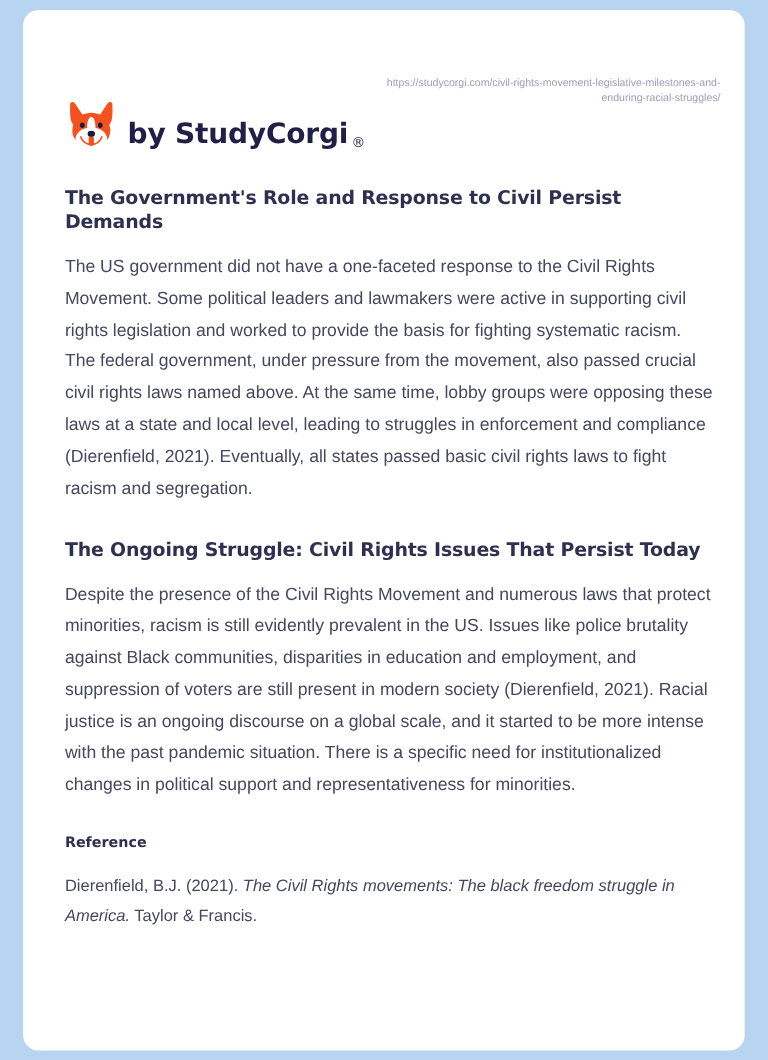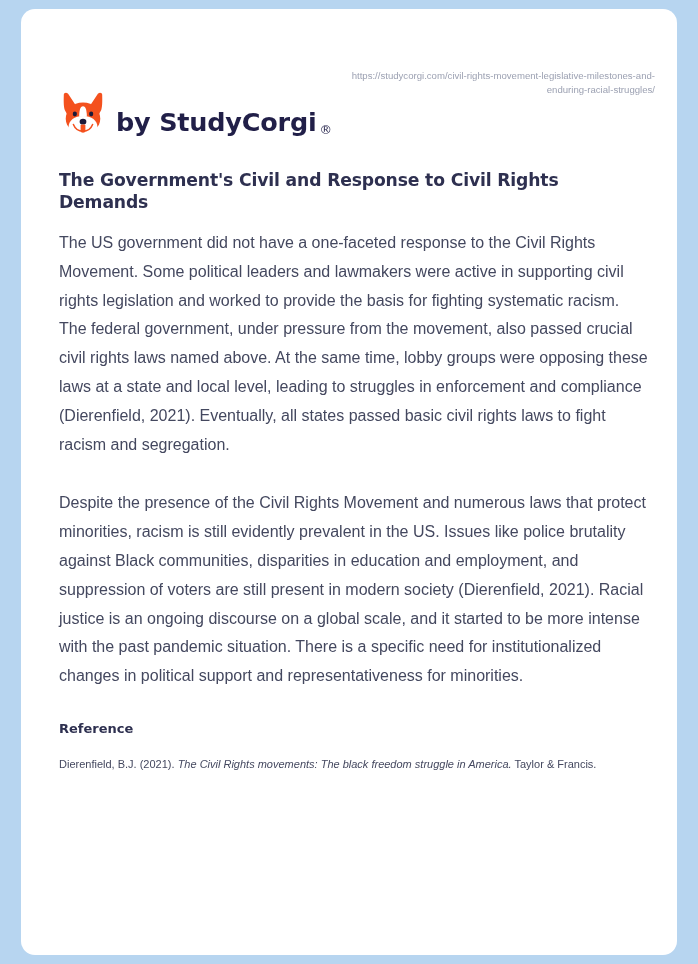--- a/index.html
+++ b/index.html
@@ -118,21 +118,21 @@
   }
   .ref-heading {
     font-size: 13px;
     font-weight: bold;
     color: #2e3050;
     margin: 0 0 16px 0;
     line-height: 1.28;
     font-family: "DejaVu Sans", sans-serif;
   }
   .reference-entry {
-    font-size: 11px;
+    font-size: 15px;
     line-height: 1.82;
     color: #44485f;
     margin: 0;
   }
   .reference-entry em {
     font-style: italic;
   }
 </style>
 </head>
 <body>
@@ -170,25 +170,26 @@
     </div>
 
     <div class="header-meta">
       <div class="doc-url">https://studycorgi.com/civil-rights-movement-legislative-milestones-and-enduring-racial-struggles/</div>
     </div>
   </div>
 
   <div class="article">
 
     <div class="section-block">
-      <h2 class="section-heading">The Government's Civil and Response to Civil Rights Demands</h2>
+      <h2 class="section-heading">The Government's Role and Response to Civil Persist Demands</h2>
       <p class="body-paragraph">The US government did not have a one-faceted response to the Civil Rights Movement. Some political leaders and lawmakers were active in supporting civil rights legislation and worked to provide the basis for fighting systematic racism. The federal government, under pressure from the movement, also passed crucial civil rights laws named above. At the same time, lobby groups were opposing these laws at a state and local level, leading to struggles in enforcement and compliance (Dierenfield, 2021). Eventually, all states passed basic civil rights laws to fight racism and segregation.</p>
     </div>
 
     <div class="section-block">
+      <h2 class="section-heading">The Ongoing Struggle: Civil Rights Issues That Persist Today</h2>
       <p class="body-paragraph">Despite the presence of the Civil Rights Movement and numerous laws that protect minorities, racism is still evidently prevalent in the US. Issues like police brutality against Black communities, disparities in education and employment, and suppression of voters are still present in modern society (Dierenfield, 2021). Racial justice is an ongoing discourse on a global scale, and it started to be more intense with the past pandemic situation. There is a specific need for institutionalized changes in political support and representativeness for minorities.</p>
     </div>
 
     <div class="section-block">
       <h2 class="ref-heading">Reference</h2>
       <p class="reference-entry">
         <span>Dierenfield, B.J. (2021).</span>
         <em>The Civil Rights movements: The black freedom struggle in America.</em>
         <span>Taylor &amp; Francis.</span>
       </p>

